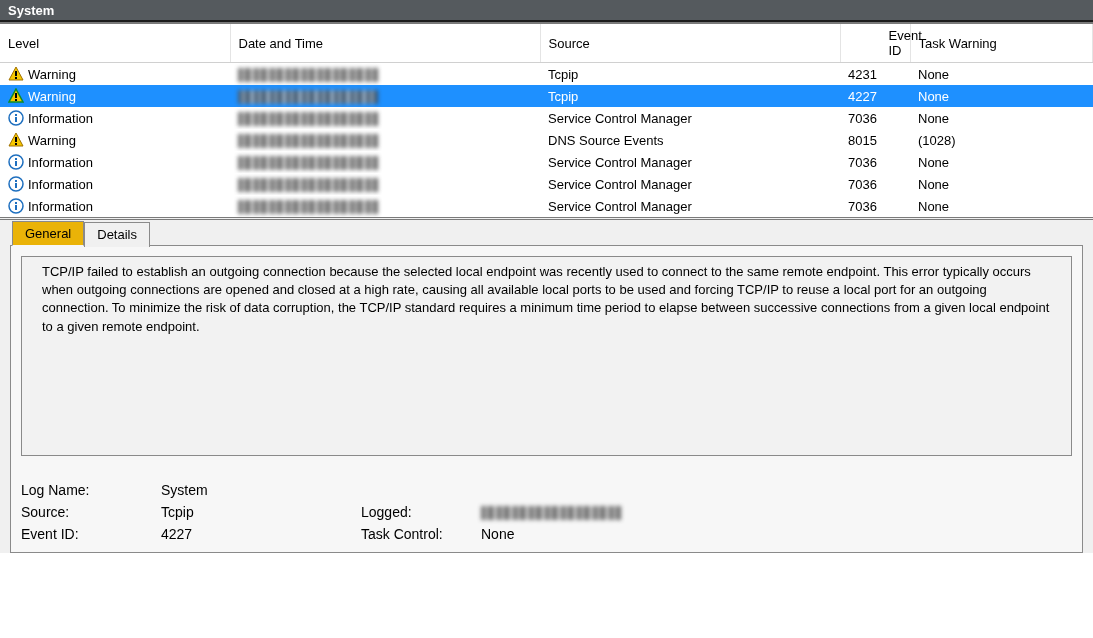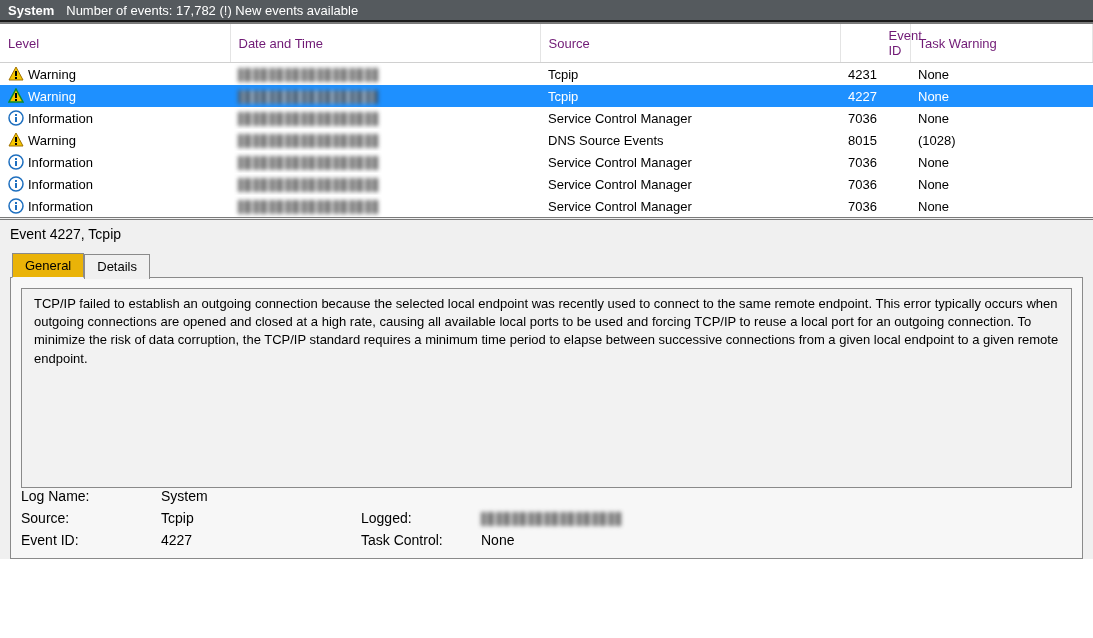--- a/index.html
+++ b/index.html
@@ -30,21 +30,21 @@
     width: 100%;
     table-layout: fixed;
   }
   table.events th {
     text-align: left;
     font-weight: normal;
     padding: 4px 8px;
     background: #fff;
     border-bottom: 1px solid #d0d0d0;
     border-right: 1px solid #e4e4e4;
-    color: #701a75;
+    color: #000000;
     height: 26px;
   }
   table.events th.right { text-align: center; padding-right:10px;padding-left:48px; }
   table.events td {
     padding: 3px 8px;
     border: none;
     height: 18px;
     white-space: nowrap;
     overflow: hidden;
   }
@@ -98,26 +98,27 @@
   .tab:not(.active) { top:1px; }
   .tab-body {
     border:1px solid #8a8a8a;
     margin: 0 10px 10px 10px;
     background:#f7f7f7;
     padding: 10px;
   }
   .msg-box {
     border:1px solid #8a8a8a;
     background:#f2f2f2;
-    padding:6px 12px;
+    padding:6px 20px;
     min-height:200px;
     font-size:13px;
     line-height:1.4;
   }
   .props {
+    margin-top: 26px;
     display:grid;
     grid-template-columns: 140px 200px 120px 200px;
     row-gap: 6px;
     font-size:14px;
   }
   .props .k { color:#000; }
 </style>
 </head>
 <body>
 
@@ -136,21 +137,20 @@
     <g id="ic-info">
       <circle cx="8" cy="8" r="7" fill="#fff" stroke="#1e6fbf" stroke-width="1.5"></circle>
       <rect x="7" y="7" width="2" height="5" fill="#1e6fbf"></rect>
       <rect x="7" y="4" width="2" height="2" fill="#1e6fbf"></rect>
     </g>
   </defs>
 </svg>
 
 <div class="titlebar">
   <span class="t-label">System</span>
-  <span>Number of events: 17,782 (!) New events available</span>
 </div>
 
 <div class="grid-wrap">
   <table class="events">
     <colgroup>
       <col style="width:230px">
       <col style="width:310px">
       <col style="width:300px">
       <col style="width:70px">
       <col>
@@ -261,21 +261,20 @@
     <td><span class="blur"></span></td>
     <td>Service Control Manager</td>
     <td class="right">7036</td>
     <td>None</td>
         </tr>
       </tbody>
   </table>
 </div>
 
 <div class="detail-panel">
-  <div class="detail-title">Event 4227, Tcpip</div>
   <div class="tabs">
     <div class="tab active">General</div>
     <div class="tab">Details</div>
   </div>
   <div class="tab-body">
     <div class="msg-box">TCP/IP failed to establish an outgoing connection because the selected local endpoint was recently used to connect to the same remote endpoint. This error typically occurs when outgoing connections are opened and closed at a high rate, causing all available local ports to be used and forcing TCP/IP to reuse a local port for an outgoing connection. To minimize the risk of data corruption, the TCP/IP standard requires a minimum time period to elapse between successive connections from a given local endpoint to a given remote endpoint.</div>
     <div class="props">
       <div class="k">Log Name:</div>
       <div>System</div>
       <div></div>

